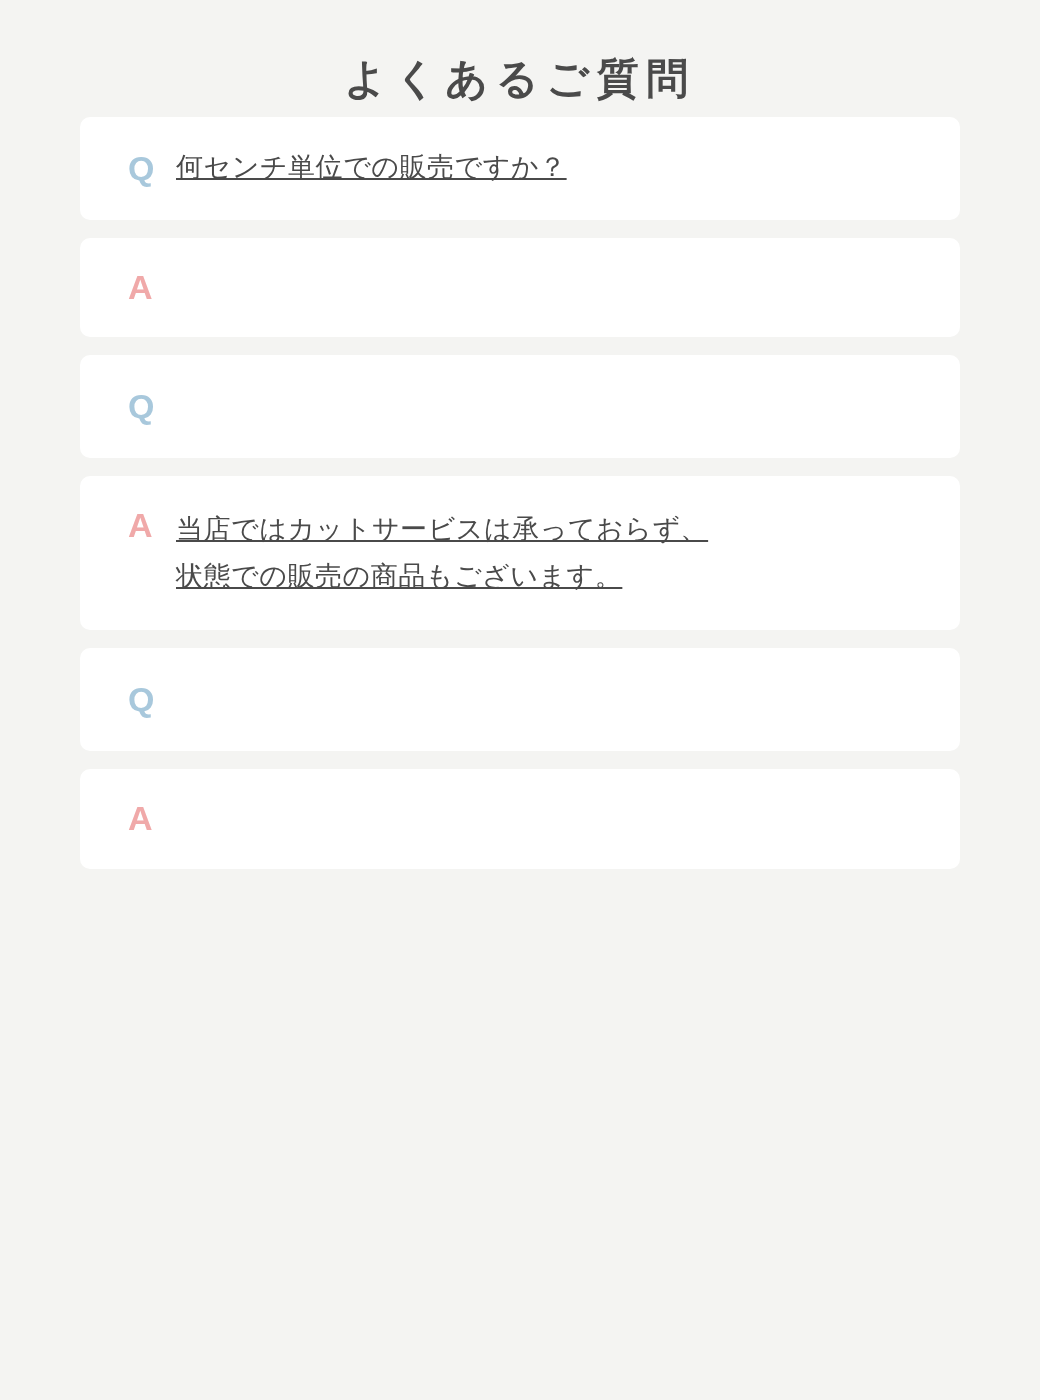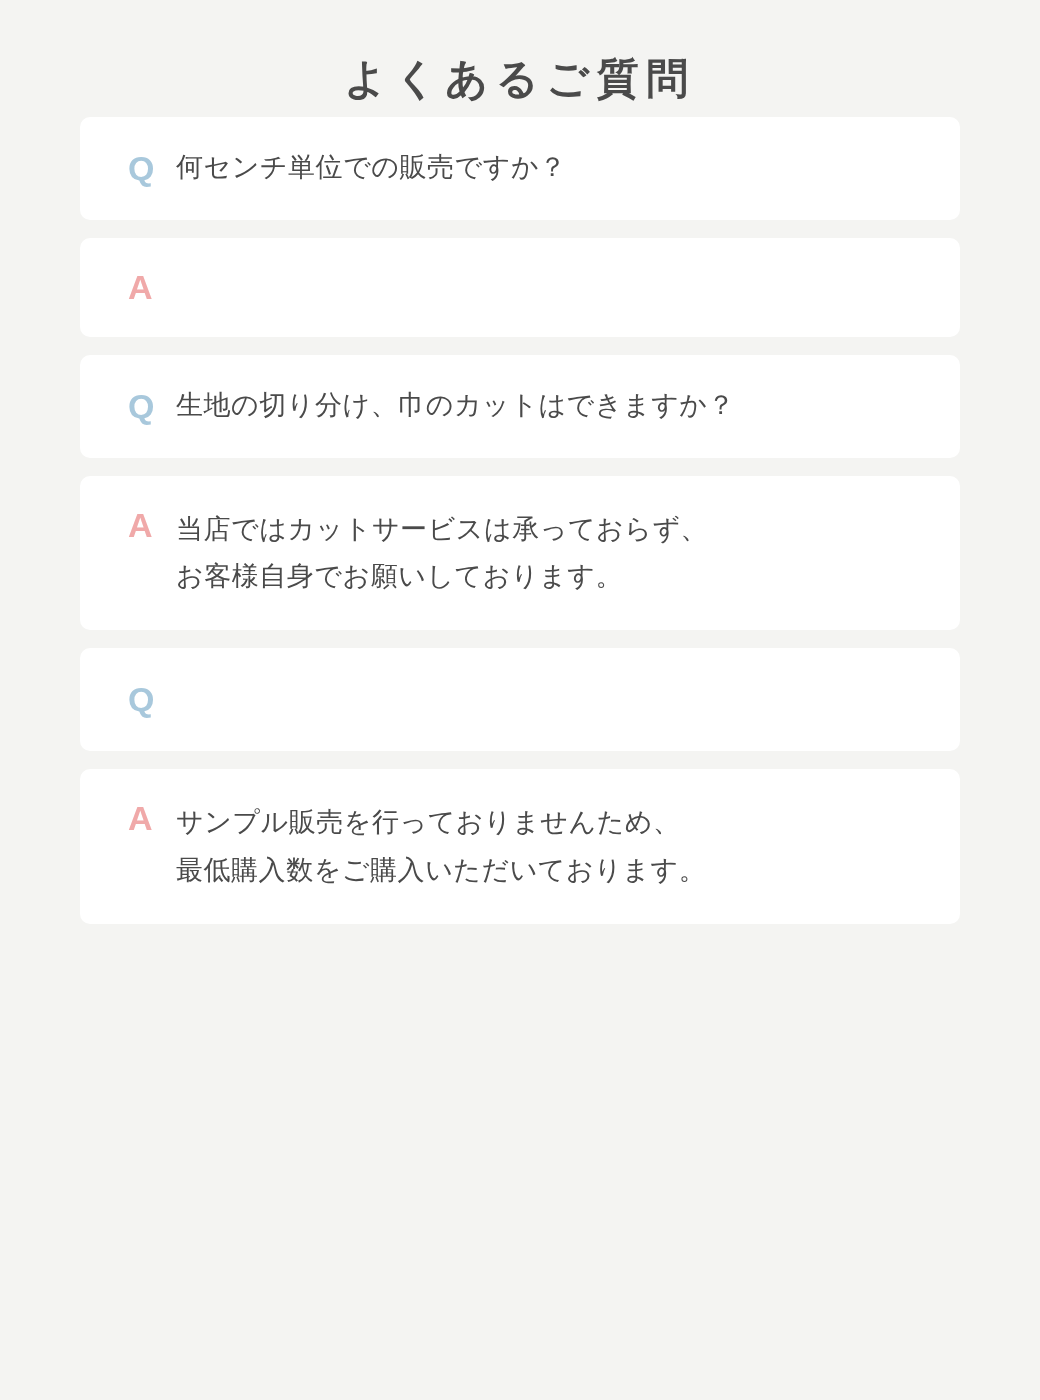--- a/index.html
+++ b/index.html
@@ -69,20 +69,21 @@
     color: #f0a9a9;
   }
   .faq-text {
     flex: 1 1 auto;
     font-size: 27px;
     color: #4a4a4a;
     line-height: 1.75;
     letter-spacing: 0.02em;
     white-space: pre-line;
     word-break: break-word;
+    text-decoration: underline;
   }
   .faq-card.question .faq-text {
     line-height: 1.4;
   }
 </style>
 </head>
 <body>
 
 <div class="page">
   <h1 class="faq-title">よくあるご質問</h1>
@@ -92,33 +93,30 @@
       <span class="marker q">Q</span>
       <span class="faq-text">何センチ単位での販売ですか？</span>
     </li>
 
     <li class="faq-card answer">
       <span class="marker a">A</span>
     </li>
 
     <li class="faq-card question">
       <span class="marker q">Q</span>
-      <span class="faq-text">生地の切り分け、巾のカットはできますか？</span>
     </li>
 
     <li class="faq-card answer">
       <span class="marker a">A</span>
       <span class="faq-text">当店ではカットサービスは承っておらず、
-お客様自身でお願いしております。</span>
+状態での販売の商品もございます。</span>
     </li>
 
     <li class="faq-card question">
       <span class="marker q">Q</span>
     </li>
 
     <li class="faq-card answer">
       <span class="marker a">A</span>
-      <span class="faq-text">サンプル販売を行っておりませんため、
-最低購入数をご購入いただいております。</span>
     </li>
 
   </ul>
 </div>
 
 </body></html>

